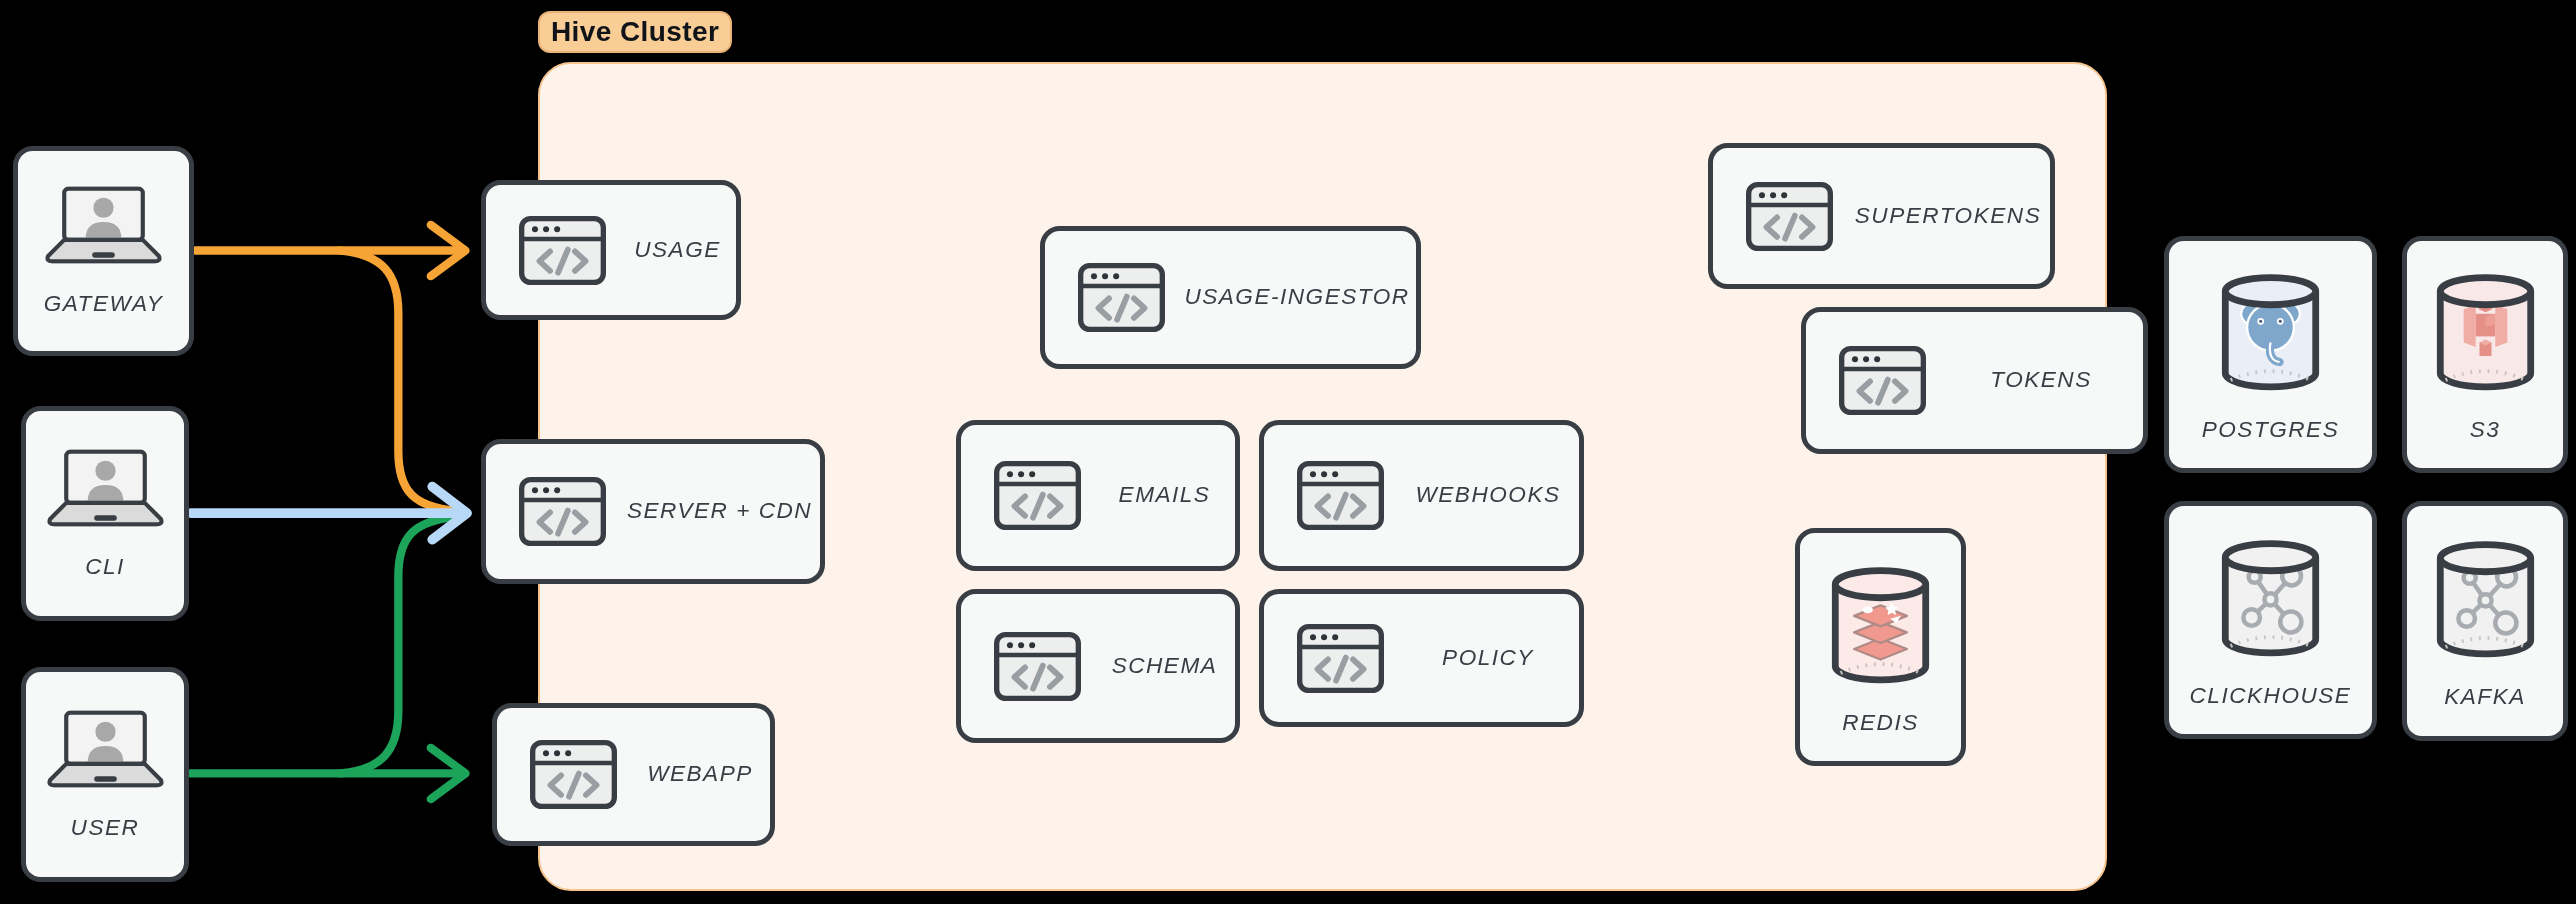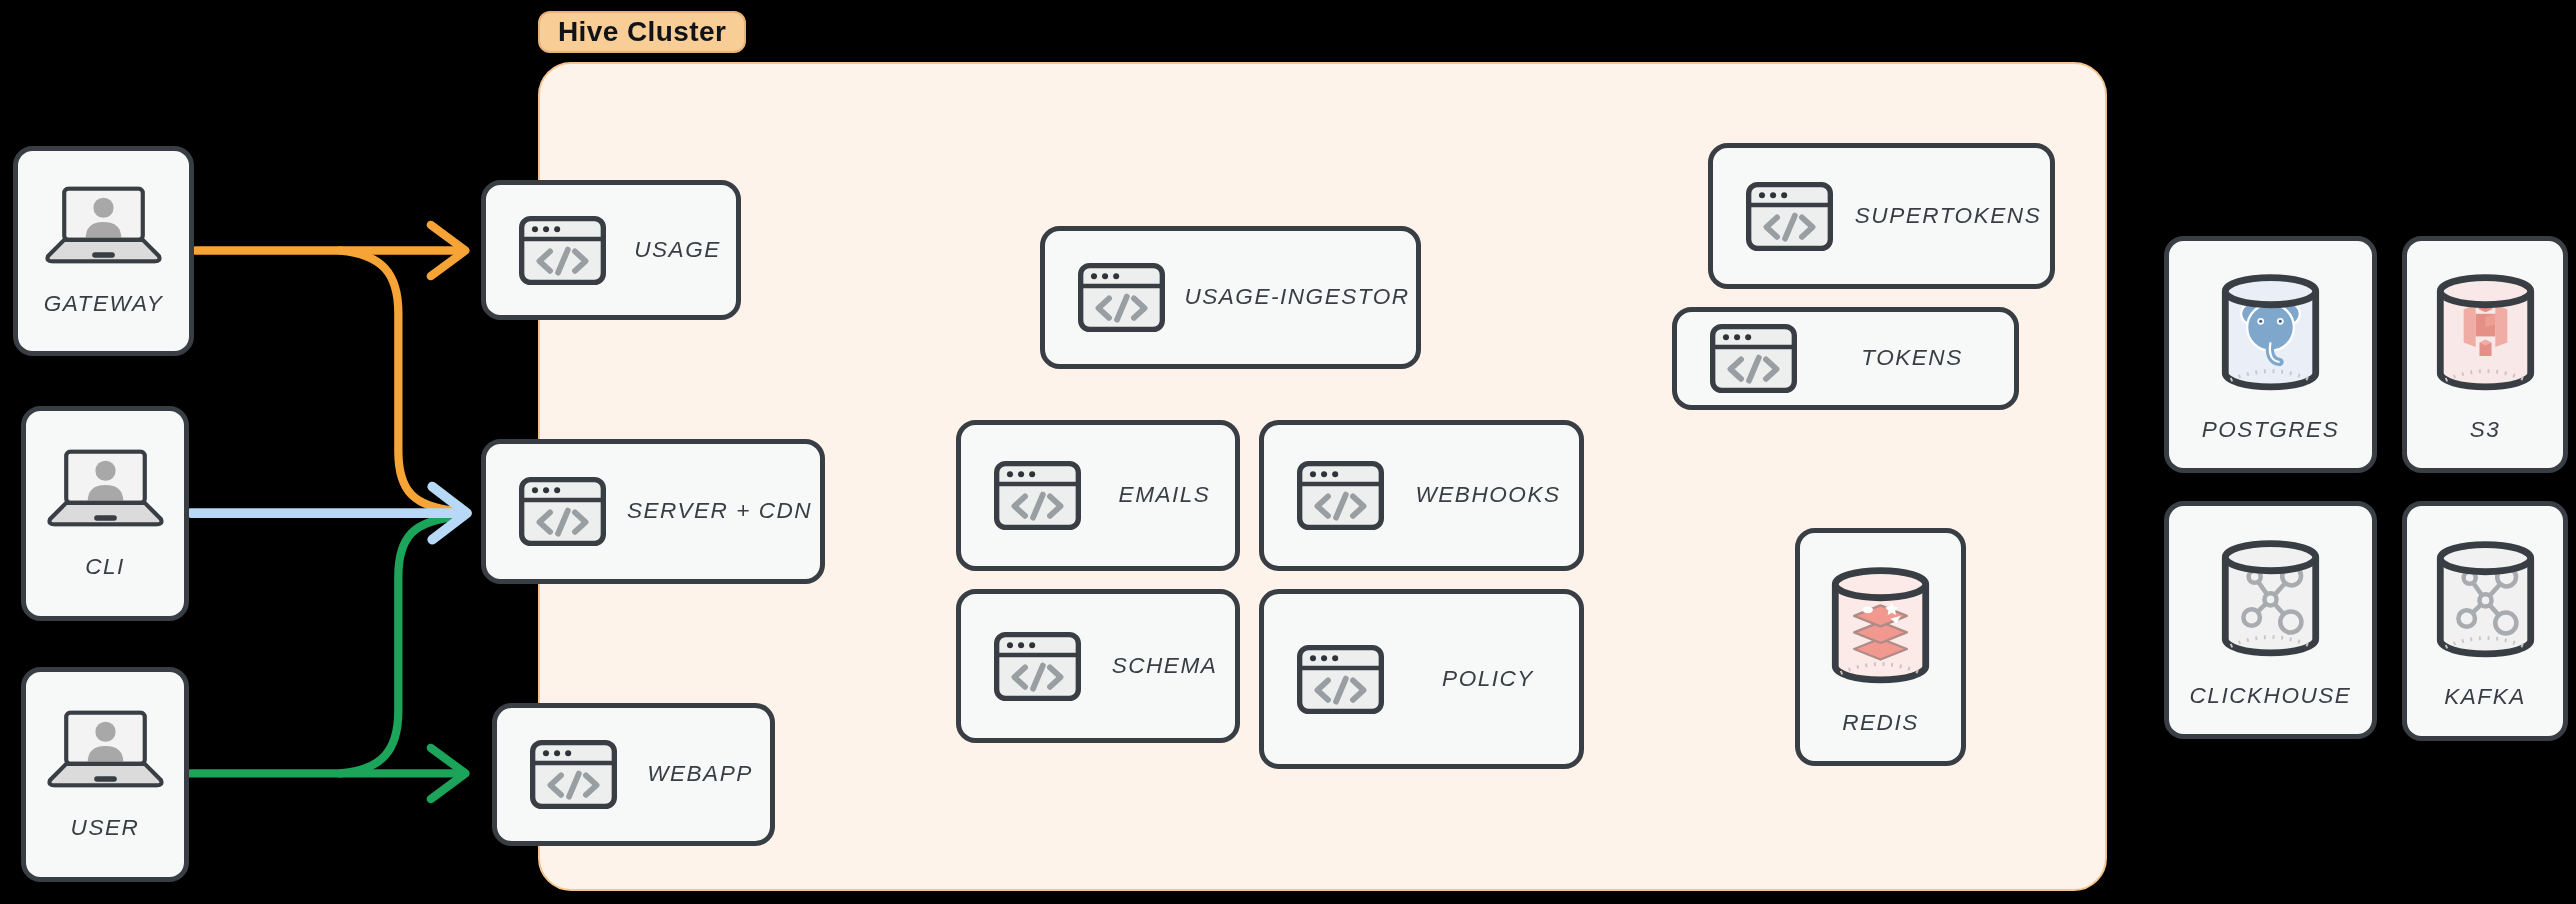--- a/index.html
+++ b/index.html
@@ -7,21 +7,21 @@
     width:2576px;height:904px;position:relative;background:#000000;
     font-family:"Liberation Sans", sans-serif;overflow:hidden;
   }
   .cluster{
     position:absolute;left:538px;top:62px;width:1569px;height:829px;
     background:#FDF3EB;border:2.3px solid #F5C48E;border-radius:33px;box-sizing:border-box;z-index:1;
   }
   .chip{
     position:absolute;left:538px;top:11.3px;height:42px;z-index:4;
     background:#F8CD96;border:2.3px solid #E8B377;border-radius:12px;box-sizing:border-box;
-    display:flex;align-items:center;padding:0 18px;
+    display:flex;align-items:center;padding:0 11px;
     font-size:28px;font-weight:700;color:#101418;letter-spacing:0.4px;
   }
   .edges{position:absolute;left:0;top:0;z-index:2;}
   .node{
     position:absolute;background:#F7F8F8;border:5.3px solid #383E44;border-radius:19.6px;
     box-sizing:border-box;display:flex;align-items:center;z-index:3;
   }
   .col{flex-direction:column;justify-content:center;}
   .actor{gap:29px;}
   .db{gap:19.6px;text-align:center;}
@@ -209,38 +209,38 @@
   <div class="slabel nlabel">WEBHOOKS</div>
 </div>
 <div class="node service" style="left:956px;top:589px;width:284px;height:154px">
   <span class="icon-wrap">
       <svg width="89" height="71" viewBox="0 0 100 80">
         <use href="#sym-browser"></use>
       </svg>
     </span>
   <div class="slabel nlabel">SCHEMA</div>
 </div>
-<div class="node service" style="left:1259px;top:589px;width:325px;height:180px">
+<div class="node service" style="left:1259px;top:589px;width:325px;height:138px">
   <span class="icon-wrap">
       <svg width="89" height="71" viewBox="0 0 100 80">
         <use href="#sym-browser"></use>
       </svg>
     </span>
   <div class="slabel nlabel">POLICY</div>
 </div>
 
 <div class="node service" style="left:1708px;top:143px;width:347px;height:146px">
   <span class="icon-wrap">
       <svg width="89" height="71" viewBox="0 0 100 80">
         <use href="#sym-browser"></use>
       </svg>
     </span>
   <div class="slabel nlabel">SUPERTOKENS</div>
 </div>
-<div class="node service" style="left:1672px;top:307px;width:347px;height:103px">
+<div class="node service" style="left:1801px;top:307px;width:347px;height:147px">
   <span class="icon-wrap">
       <svg width="89" height="71" viewBox="0 0 100 80">
         <use href="#sym-browser"></use>
       </svg>
     </span>
   <div class="slabel nlabel">TOKENS</div>
 </div>
 
 <div class="node col db" style="left:1795px;top:528px;width:171px;height:238px">
   <svg width="113" height="132" viewBox="0 0 150 175">

